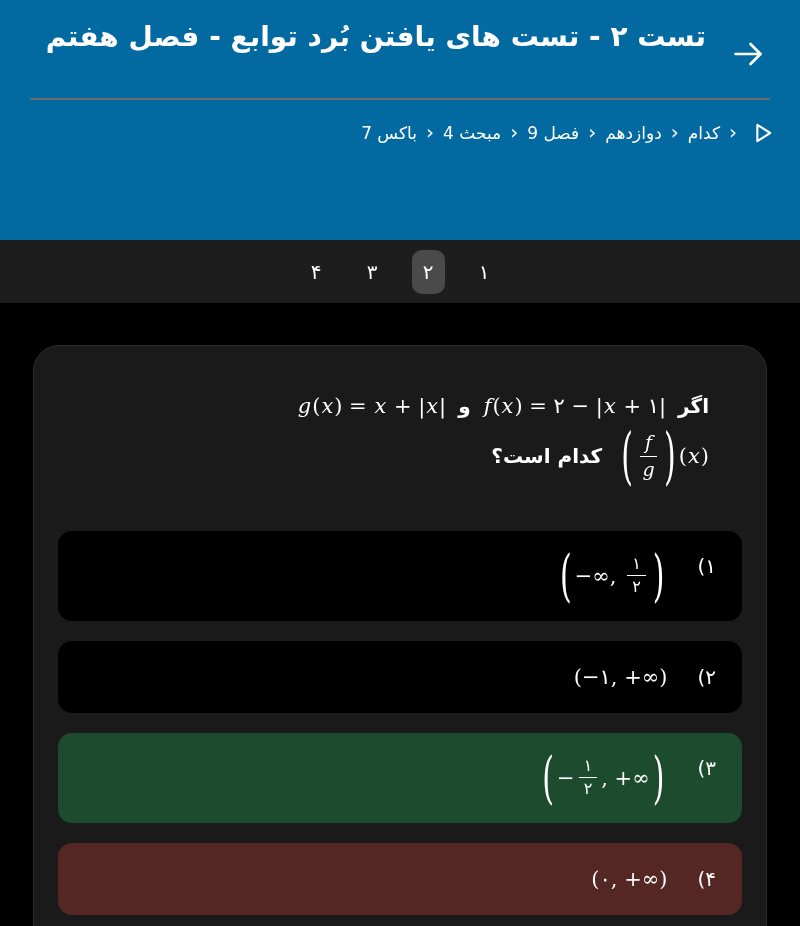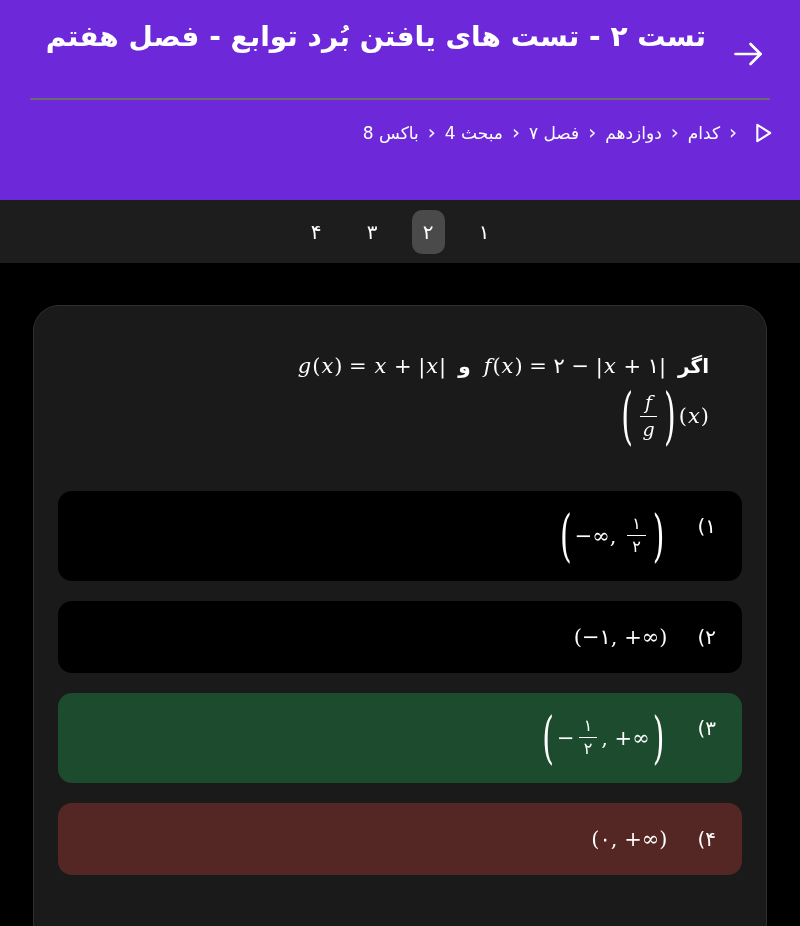--- a/index.html
+++ b/index.html
@@ -1,20 +1,20 @@
 <!DOCTYPE html>
 <html dir="rtl" lang="fa"><head>
 <meta charset="utf-8">
 <style>
   * { margin:0; padding:0; box-sizing:border-box; }
   html,body { width:800px; height:926px; overflow:hidden; }
   body { background:#000; color:#fff; font-family:"DejaVu Sans", sans-serif; direction:rtl; }
 
   
-  .top-section { background:#6d28d9; height:200px; }
+  .top-section { background:#0369a1; height:240px; }
   .header-row { display:flex; align-items:flex-start; padding:16px 22px 0 40px; }
   .back-btn { width:60px; height:60px; display:flex; align-items:center; justify-content:center;
               background:none; border:none; cursor:pointer; margin-left:12px; margin-top:8px; flex:none; }
   .title-block { flex:1; }
   .title-line { font-size:28px; font-weight:bold; line-height:42px; text-align:right; white-space:nowrap; }
   .divider { height:2px; background:#6b6b6b; margin:14px 30px 0; border-radius:2px; }
   .breadcrumb { display:flex; align-items:center; padding:17px 22px 0; gap:9px; font-size:17px; }
   .play-btn { background:none; border:none; cursor:pointer; width:32px; height:32px;
               display:flex; align-items:center; justify-content:center; flex:none; }
   .crumb-sep { font-size:20px; line-height:1; opacity:.95; transform:translateY(-1px); }
@@ -87,25 +87,25 @@
           <path d="M8 5 L19 12 L8 19 Z"></path>
         </svg>
       </span>
     </button>
     <span style="display:flex;align-items:center;gap:9px;">
         <span class="crumb-sep">‹</span>
         <span class="crumb-item">کدام</span>
         <span class="crumb-sep">‹</span>
         <span class="crumb-item">دوازدهم</span>
         <span class="crumb-sep">‹</span>
-        <span class="crumb-item">فصل ۷</span>
+        <span class="crumb-item">فصل 9</span>
         <span class="crumb-sep">‹</span>
         <span class="crumb-item">مبحث 4</span>
         <span class="crumb-sep">‹</span>
-        <span class="crumb-item">باکس 8</span>
+        <span class="crumb-item">باکس 7</span>
       </span>
   </div>
 </div>
 
 <div class="pagination">
     <div class="page-num">۱</div>
     <div class="page-num active">۲</div>
     <div class="page-num">۳</div>
     <div class="page-num">۴</div>
   </div>
@@ -140,20 +140,21 @@
             <span class="bigparen">(</span>
             <span class="frac it">
               <span class="num">f</span>
               <span class="den">g</span>
             </span>
             <span class="bigparen">)</span>
             <span class="mtext">(</span>
             <span class="mtext it">x</span>
             <span class="mtext">)</span>
           </span>
+          <span class="fa-frag">کدام است؟</span>
         </div>
     </div>
     <div class="options">
         <div class="option default tall">
           <span class="opt-label">۱)</span>
           <span class="math" dir="ltr">
             <span class="bigparen">(</span>
             <span class="mtext">−∞, </span>
             <span class="frac">
               <span class="num">۱</span>

